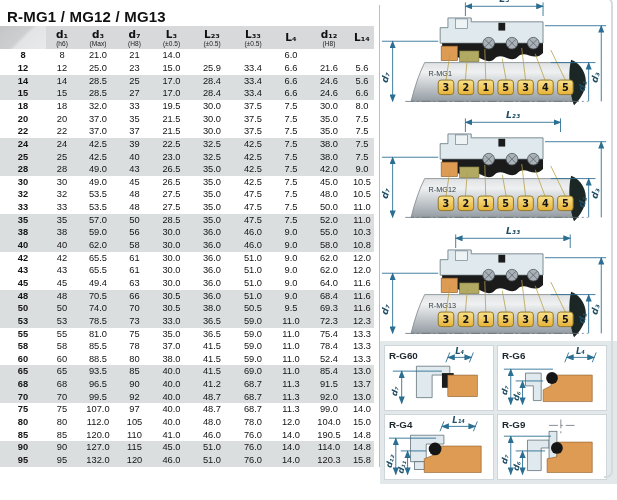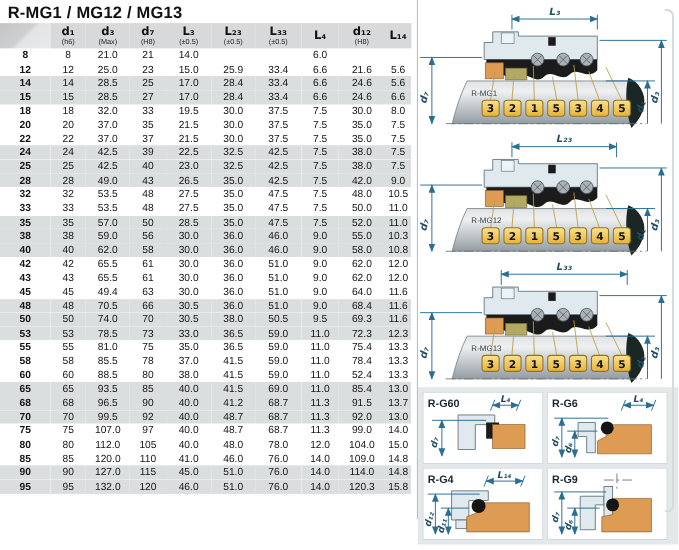--- a/index.html
+++ b/index.html
@@ -1,18 +1,18 @@
 <!DOCTYPE html>
 <html><head>
 <meta charset="utf-8">
 <style>
   html,body{margin:0;padding:0;background:#fff;}
   .page{position:relative;width:617px;height:500px;overflow:hidden;background:#fff;
         font-family:"Liberation Sans",sans-serif;}
-  .page-inner{display:flex;width:617px;height:472px;}
+  .page-inner{display:flex;width:617px;height:472px;align-items:center;}
 
   
   .left{width:380px;box-sizing:border-box;border-right:1px solid #b9c0c5;background:#fff;}
   .title{font-weight:bold;font-size:15px;color:#111;padding:3px 0 2px 7px;height:16px;
          letter-spacing:.2px;}
   table{border-collapse:collapse;table-layout:fixed;width:374px;}
   col.c1{width:46px}col.c2{width:32px}col.c3{width:40px}col.c4{width:33px}col.c5{width:41px}
   col.c6{width:40px}col.c7{width:42px}col.c8{width:34px}col.c9{width:42px}col.c10{width:24px}
   thead th{background:#d7d9da;height:23px;vertical-align:middle;padding:0;font-weight:normal;}
   thead th.diag{background:linear-gradient(135deg,#c3c5c7 0%,#cdcfd1 46%,#e2e4e5 54%,#e9eaeb 100%);}
@@ -248,20 +248,32 @@
               <td>49.0</td>
               <td>43</td>
               <td>26.5</td>
               <td>35.0</td>
               <td>42.5</td>
               <td>7.5</td>
               <td>42.0</td>
               <td>9.0</td>
             </tr>
             <tr>
+              <td>30</td>
+              <td>30</td>
+              <td>49.0</td>
+              <td>45</td>
+              <td>26.5</td>
+              <td>35.0</td>
+              <td>42.5</td>
+              <td>7.5</td>
+              <td>45.0</td>
+              <td>10.5</td>
+            </tr>
+            <tr>
               <td>32</td>
               <td>32</td>
               <td>53.5</td>
               <td>48</td>
               <td>27.5</td>
               <td>35.0</td>
               <td>47.5</td>
               <td>7.5</td>
               <td>48.0</td>
               <td>10.5</td>
@@ -484,21 +496,21 @@
             </tr>
             <tr>
               <td>85</td>
               <td>85</td>
               <td>120.0</td>
               <td>110</td>
               <td>41.0</td>
               <td>46.0</td>
               <td>76.0</td>
               <td>14.0</td>
-              <td>109.0</td>
+              <td>190.5</td>
               <td>14.8</td>
             </tr>
             <tr class="band">
               <td>90</td>
               <td>90</td>
               <td>127.0</td>
               <td>115</td>
               <td>45.0</td>
               <td>51.0</td>
               <td>76.0</td>

